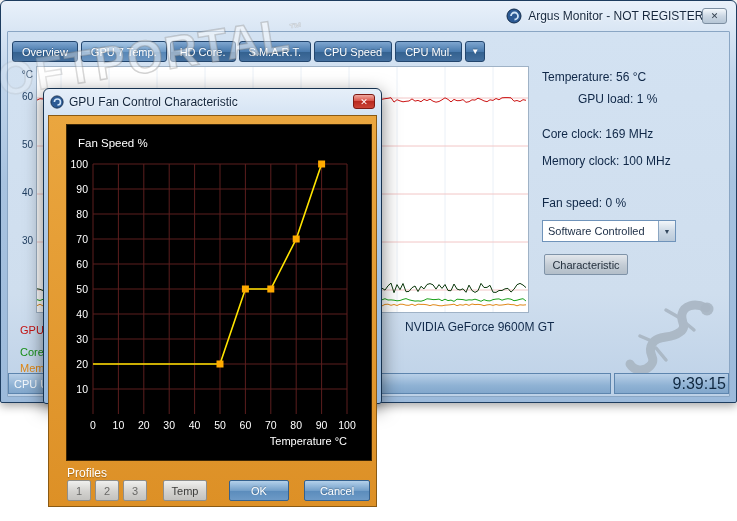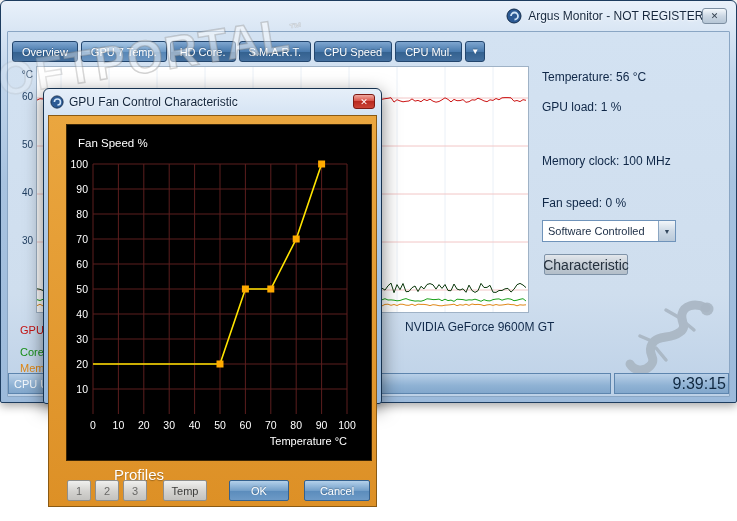--- a/index.html
+++ b/index.html
@@ -55,21 +55,21 @@
   .fan-select-value { flex: 1; font-size: 11px; color: #1a2c44; padding-left: 5px; white-space: nowrap; overflow: hidden; }
   .fan-select-arrow {
     width: 17px; height: 100%; display: flex; align-items: center; justify-content: center;
     background: linear-gradient(180deg,#f2f6fa,#cdd9e5 50%,#b9c9d9); border-left: 1px solid #8ba6c2;
     font-size: 7px; color: #33475c;
   }
   .btn-characteristic {
     position: absolute; left: 536px; top: 222px; width: 84px; height: 21px;
     background: linear-gradient(180deg,#e3e7ec,#c2cbd4 55%,#b3bec9);
     border: 1px solid #7f93a8; border-radius: 2px;
-    font-size: 14px; color: #25313e; display: flex; align-items: center; justify-content: center; cursor: pointer;
+    font-size: 11px; color: #25313e; display: flex; align-items: center; justify-content: center; cursor: pointer;
   }
 
   
   .statusbar { position: absolute; left: 0; right: 0; bottom: 2px; height: 21px; display: flex; gap: 3px; padding: 0 0; }
   .status-cell {
     height: 100%; background: linear-gradient(180deg,#b9d0e8,#8fb2d4 60%,#82a7cc);
     border: 1px solid #5d85ae; display: flex; align-items: center;
   }
   .status-cpu { flex: 1; color: #f4f8fc; font-size: 11px; padding-left: 5px; }
   .status-time { width: 115px; justify-content: flex-end; color: #102840; font-size: 16px; padding-right: 2px; }
@@ -89,21 +89,21 @@
   .dlg-title { font-size: 12px; color: #14263c; margin-left: 5px; text-shadow: 0 1px 2px rgba(255,255,255,.8); }
   .dlg-close {
     position: absolute; right: 2px; top: 5px; width: 22px; height: 15px;
     background: linear-gradient(180deg,#f0a9a0,#d9554a 45%,#b92a20 50%,#cc4436 100%);
     border: 1px solid #7c1a14; border-radius: 3px;
     color: #fff; font-size: 9px; display: flex; align-items: center; justify-content: center; cursor: pointer;
   }
   .dlg-body { position: relative; height: 392px; background: linear-gradient(180deg,#eaa63f,#dd9026); border: 1px solid #8a5a14; }
 
   .fan-chart-box { position: absolute; left: 17px; top: 8px; width: 306px; height: 337px; background: #000000; border: 1px solid #3a2506; }
-  .profiles-label { position: absolute; left: 18px; top: 350px; font-size: 15px; color: #ffffff; text-shadow: 0 1px 1px rgba(0,0,0,.3); margin-left: 47px; }
+  .profiles-label { position: absolute; left: 18px; top: 350px; font-size: 12px; color: #ffffff; text-shadow: 0 1px 1px rgba(0,0,0,.3); }
 
   .dlg-btn { position: absolute; top: 364px; height: 21px; font-size: 11px; display: flex; align-items: center; justify-content: center; cursor: pointer; border-radius: 2px; }
   .btn-grey { background: linear-gradient(180deg,#f0f0ee,#d3d2cf 55%,#c3c2bf); border: 1px solid #8f8f8c; color: #3c3c3a; }
   .btn-num { width: 24px; color: #6a6a68; }
   .btn-blue { background: linear-gradient(180deg,#b3d0ea,#74a0ca 50%,#5b8cbc 52%,#6d9ac6 100%); border: 1px solid #35618e; color: #ffffff; text-shadow: 0 -1px 1px rgba(0,0,0,.25); }
 
   
   .app-icon { width: 16px; height: 16px; flex: 0 0 auto; }
 
   
@@ -173,21 +173,22 @@
             <polyline points="0,33.1 3,31.7 6,32.0 9,32.2 12,35.4 15,35.1 18,30.8 21,35.2 24,32.6 27,35.3 30,34.5 33,31.8 36,30.6 39,34.2 42,31.0 45,33.1 48,32.9 51,33.2 54,34.0 57,35.4 60,32.9 63,34.2 66,31.8 69,34.4 72,31.7 75,32.7 78,31.8 81,33.0 84,34.8 87,34.9 90,32.0 93,34.9 96,33.6 99,32.6 102,33.1 105,31.8 108,35.2 111,33.8 114,31.6 117,34.1 120,31.5 123,30.8 126,34.3 129,32.7 132,33.7 135,32.5 138,32.0 141,33.8 144,32.3 147,31.6 150,34.4 153,33.6 156,35.1 159,31.4 162,33.5 165,32.1 168,33.6 171,34.6 174,32.0 177,35.3 180,33.0 183,33.8 186,30.9 189,30.9 192,34.7 195,30.5 198,34.6 201,31.5 204,32.1 207,31.7 210,34.8 213,33.6 216,35.3 219,32.5 222,33.7 225,32.0 228,31.3 231,31.5 234,33.0 237,32.7 240,33.7 243,31.4 246,34.9 249,31.1 252,31.0 255,35.3 258,33.1 261,30.7 264,35.3 267,34.5 270,31.9 273,32.5 276,33.3 279,32.6 282,32.0 285,33.1 288,34.2 291,32.2 294,34.1 297,30.6 300,33.9 303,33.6 306,30.6 309,31.3 312,32.8 315,31.9 318,34.6 321,31.6 324,31.5 327,31.2 330,34.9 333,31.3 336,33.0 339,32.8 342,33.8 345,32.3 348,31.7 351,31.3 354,30.7 357,35.1 360,32.7 363,33.9 366,34.8 369,34.3 372,34.0 375,31.9 378,34.1 381,33.4 384,34.7 387,32.4 390,33.6 393,32.2 396,34.2 399,35.2 402,34.5 405,32.8 408,30.8 411,32.4 414,34.9 417,32.4 420,33.7 423,33.6 426,32.6 429,35.3 432,34.7 435,32.8 438,33.1 441,31.2 444,32.4 447,33.9 450,34.7 453,32.8 456,33.4 459,31.5 462,32.8 465,30.8 468,30.6 471,30.6 474,30.8 477,34.2 480,33.5 483,34.6 486,32.7 489,33.3" fill="none" stroke="#cc1414" stroke-width="1"></polyline>
           </svg></div>
 
       <div class="legend-item" style="top: 292px; color: rgb(196, 20, 20);">GPU 1 T</div>
       <div class="legend-item" style="top: 314px; color: rgb(24, 144, 24);">Core cl</div>
       <div class="legend-item" style="top: 330px; color: rgb(223, 135, 21);">Memo</div>
 
       <div class="gpu-name">NVIDIA GeForce 9600M GT</div>
 
       <div class="info-line" style="top:38px;">Temperature: 56 °C</div>
-      <div class="info-line" style="top:68px;">GPU load: 1 %</div>
+      <div class="info-line" style="top:60px;margin-left:36px;">GPU load: 1 %</div>
+      <div class="info-line" style="top:95px;">Core clock: 169 MHz</div>
       <div class="info-line" style="top:122px;">Memory clock: 100 MHz</div>
       <div class="info-line" style="top:164px;">Fan speed: 0 %</div>
 
       <div class="fan-select">
         <span class="fan-select-value">Software Controlled</span>
         <span class="fan-select-arrow">▼</span>
       </div>
       <div class="btn-characteristic">Characteristic</div>
 
       <svg class="gecko" width="100" height="80" viewBox="0 0 100 80">

